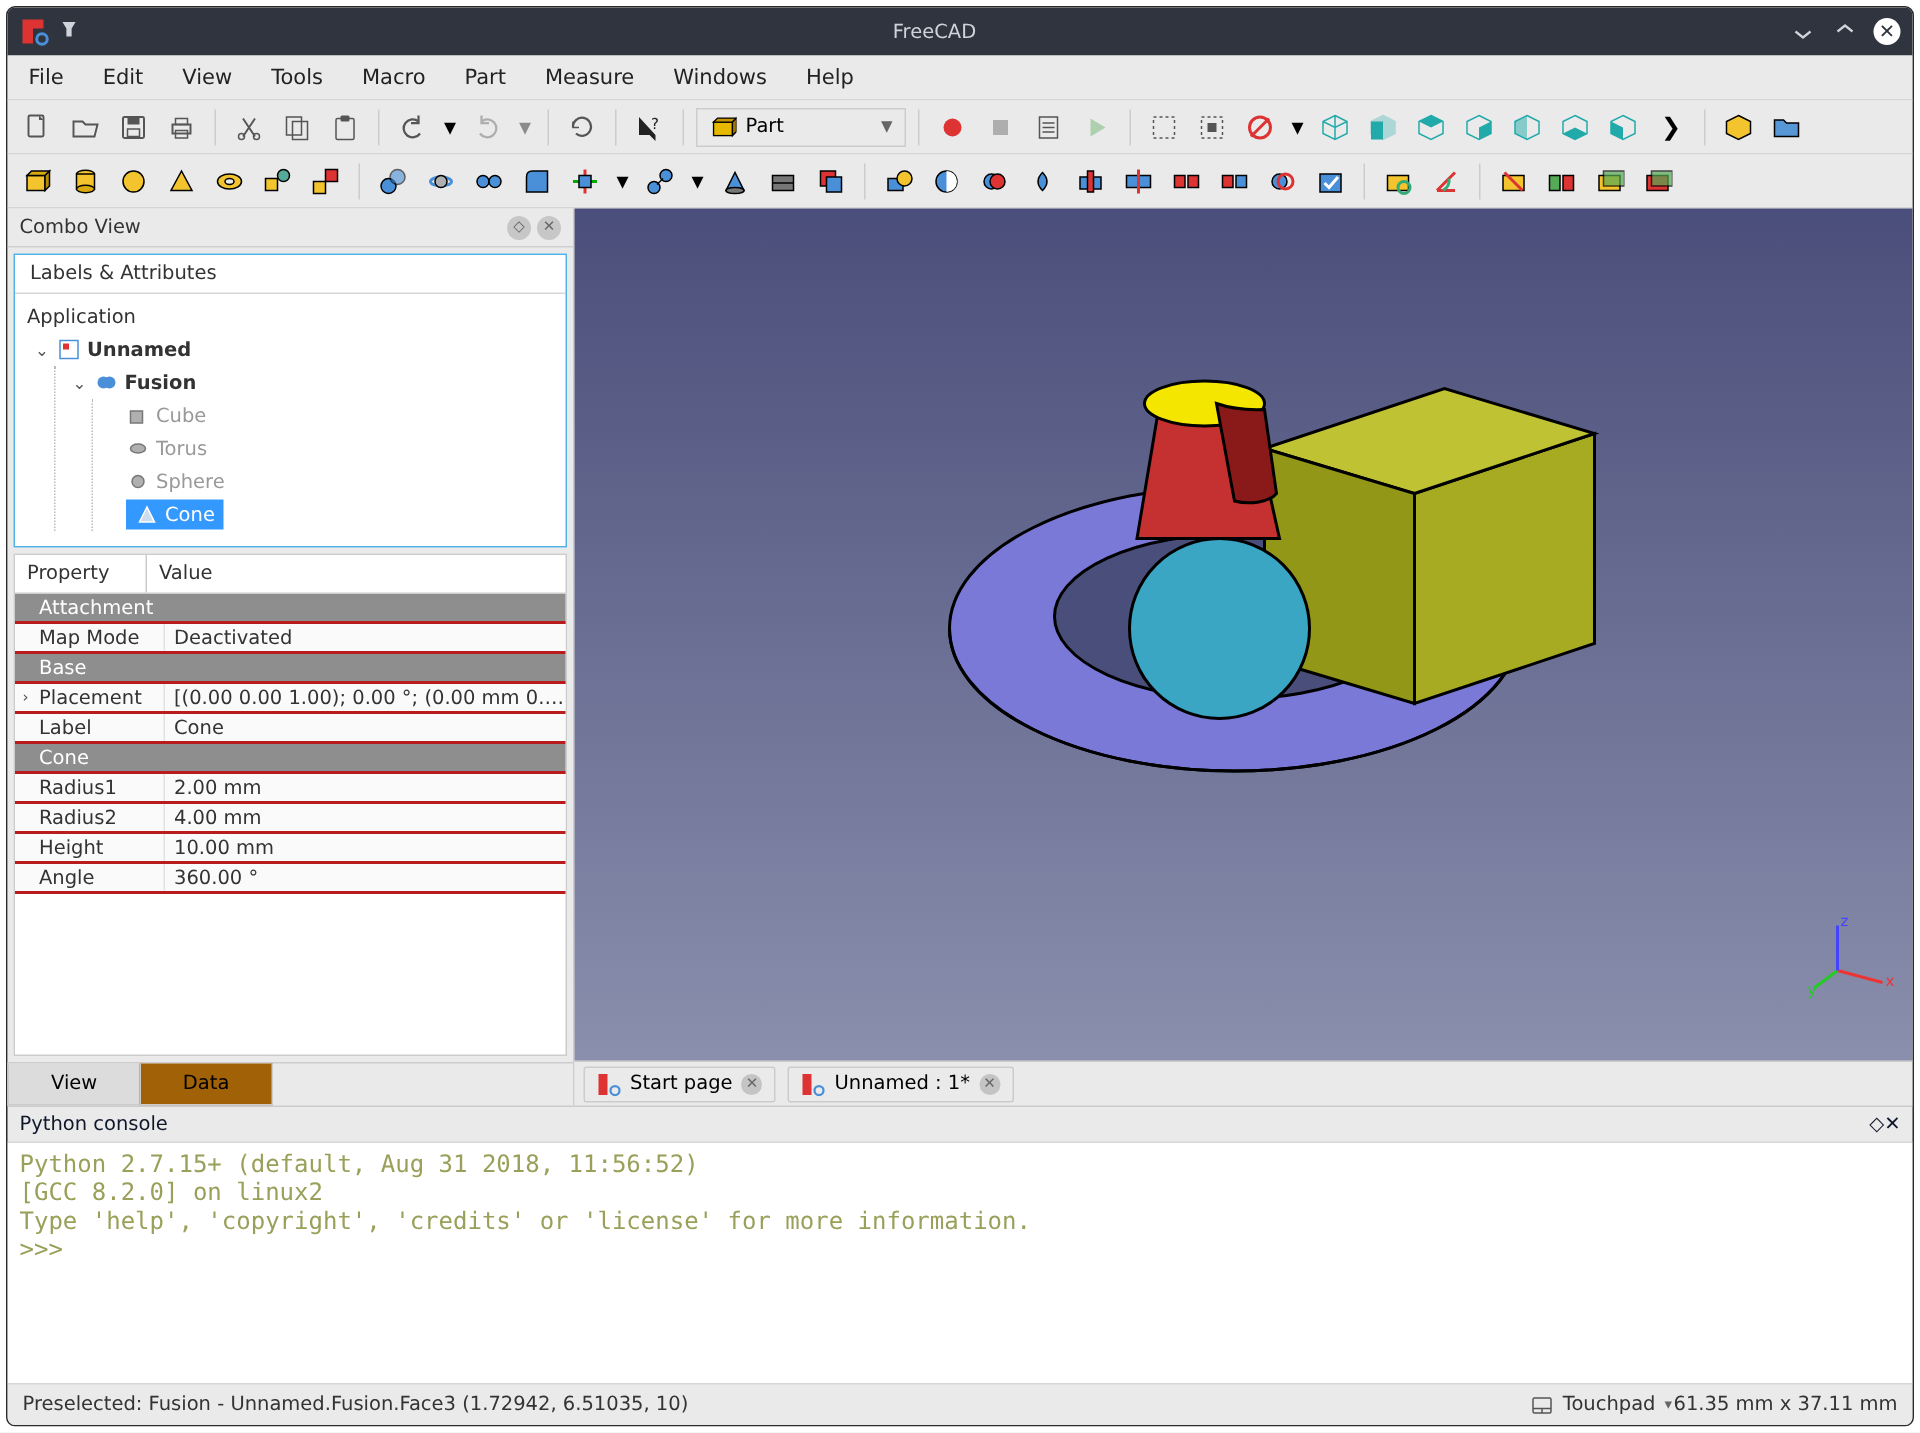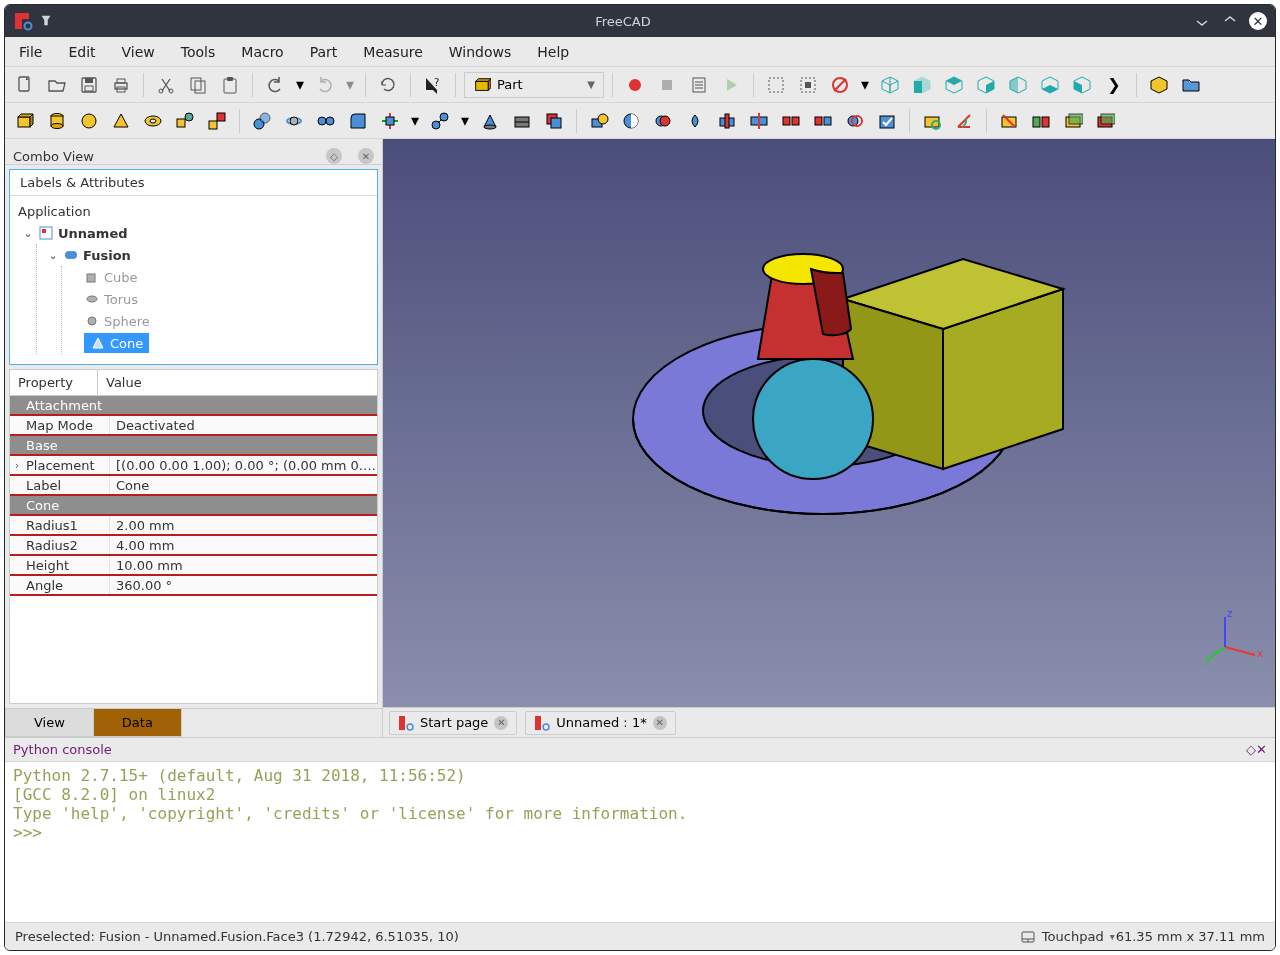--- a/index.html
+++ b/index.html
@@ -20,21 +20,21 @@
 
 .toolbar { display:flex; align-items:center; padding: 2px 6px; gap: 4px; border-bottom: 1px solid #d6d6d6; background:#eaeaea; height: 36px; }
 .toolbar .sep { width:1px; height:24px; background:#ccc; margin:0 4px; }
 .tbtn { width:28px; height:28px; display:flex; align-items:center; justify-content:center; border-radius:2px; }
 .wb-select { height:26px; width:140px; border:1px solid #ccc; background:#eaeaea; display:flex; align-items:center; padding:0 8px; font-size:13px; gap:6px; }
 .wb-select .chev { margin-left:auto; font-size:10px; color:#666; }
 
 .main { flex:1; display:flex; min-height:0; }
 
 .sidebar { width: 378px; display:flex; flex-direction:column; border-right:1px solid #ccc; background:#eaeaea; }
-.panel-header { height:26px; display:flex; align-items:flex-end; padding:0 8px; font-size:13px; color:#333; border-bottom:1px solid #d0d0d0;gap:12px; }
+.panel-header { height:26px; display:flex; align-items:center; padding:0 8px; font-size:13px; color:#333; border-bottom:1px solid #d0d0d0; }
 .panel-header .spacer { flex:1; }
 .panel-header .pbtn { width:16px; height:16px; border-radius:50%; background:#c7c7c7; color:#666; font-size:10px; display:flex; align-items:center; justify-content:center; margin-left:4px; }
 
 .tabs { display:flex; padding: 4px 4px 0 4px; gap:0; background:#eaeaea; border-bottom:1px solid #ccc; }
 .tab { padding: 5px 18px; font-size:13px; border:1px solid #ccc; border-bottom:none; background:#dcdcdc; color:#444; margin-right:-1px; border-top-left-radius:3px; border-top-right-radius:3px; }
 .tab.active { background:#fff; color:#111; position:relative; z-index:1; }
 
 .tree-wrap { margin:4px; border:1px solid #51b2e8; background:#fff; flex:0 0 auto; }
 .tree-head { padding:5px 10px; font-size:13px; color:#333; border-bottom:1px solid #d6d6d6; }
 .tree { padding: 4px 4px 10px 4px; font-size:13px; color:#333; }
@@ -65,21 +65,21 @@
 
 .viewport { flex:1; display:flex; flex-direction:column; min-width:0; }
 .canvas-wrap { flex:1; position:relative; background: linear-gradient(#4a4e7a 0%, #8a8fad 100%); overflow:hidden; }
 .canvas-wrap svg { position:absolute; }
 
 .doc-tabs { height:30px; display:flex; align-items:center; gap:8px; padding:0 6px; border-top:1px solid #ccc; background:#eaeaea; }
 .doc-tab { display:flex; align-items:center; gap:6px; padding:3px 8px; border:1px solid #ccc; background:#eaeaea; font-size:13px; border-radius:2px; }
 .doc-tab .x { width:14px; height:14px; border-radius:50%; background:#c4c4c4; color:#666; font-size:10px; display:flex; align-items:center; justify-content:center; }
 
 .console { border-top:1px solid #ccc; display:flex; flex-direction:column; }
-.console-head { height:24px; display:flex; align-items:center; padding:0 8px; font-size:13px; color:#701a75; border-bottom:1px solid #d6d6d6; }
+.console-head { height:24px; display:flex; align-items:center; padding:0 8px; font-size:13px; color:#0f172a; border-bottom:1px solid #d6d6d6; }
 .console-head .spacer { flex:1; }
 .console-body { background:#fff; font-family:"DejaVu Sans Mono","Liberation Mono",monospace; font-size:16px; color:#9aa05a; padding:4px 8px; height:160px; white-space:pre; overflow:auto; }
 
 .statusbar { height:28px; display:flex; align-items:center; padding:0 10px; font-size:13px; color:#333; border-top:1px solid #d6d6d6; background:#eaeaea; }
 .statusbar .spacer { flex:1; }
 .statusbar .nav { display:flex; align-items:center; gap:6px; }
 
 svg.ico { width:20px; height:20px; }
 </style>
 </head>

